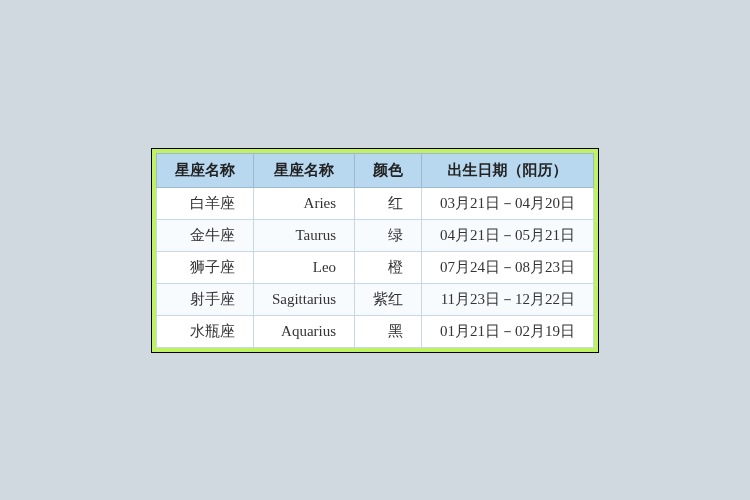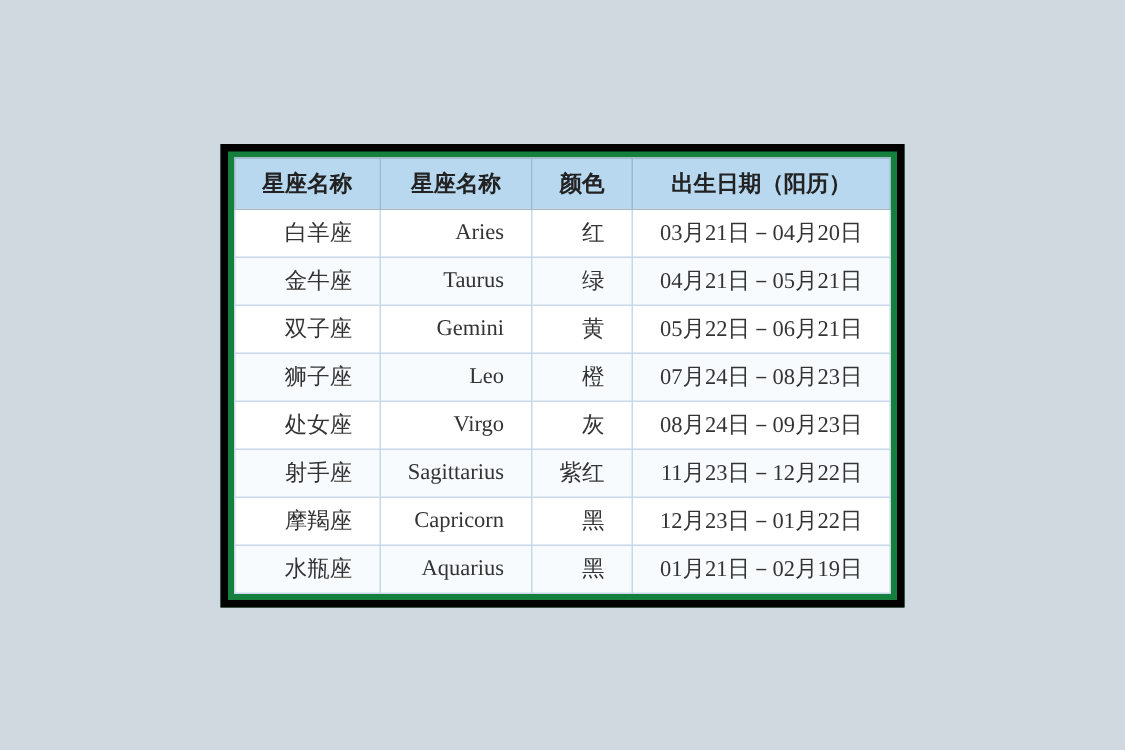--- a/index.html
+++ b/index.html
@@ -10,22 +10,22 @@
     body {
       width: 750px;
       height: 500px;
       background-color: #d0d8e0;
       display: flex;
       align-items: center;
       justify-content: center;
       font-family: "SimSun", "宋体", serif;
     }
     .table-container {
-      background-color: #15803d;
-      border: 5px solid #000000;
+      background-color: #bef264;
+      border: 1px solid #000000;
       padding: 4px;
     }
     table {
       border-collapse: collapse;
       background-color: white;
     }
     th {
       background-color: #b8d8f0;
       color: #222;
       font-weight: bold;
@@ -68,48 +68,30 @@
           <td>红</td>
           <td>03月21日－04月20日</td>
         </tr>
         <tr>
           <td>金牛座</td>
           <td>Taurus</td>
           <td>绿</td>
           <td>04月21日－05月21日</td>
         </tr>
         <tr>
-          <td>双子座</td>
-          <td>Gemini</td>
-          <td>黄</td>
-          <td>05月22日－06月21日</td>
-        </tr>
-        <tr>
           <td>狮子座</td>
           <td>Leo</td>
           <td>橙</td>
           <td>07月24日－08月23日</td>
         </tr>
         <tr>
-          <td>处女座</td>
-          <td>Virgo</td>
-          <td>灰</td>
-          <td>08月24日－09月23日</td>
-        </tr>
-        <tr>
           <td>射手座</td>
           <td>Sagittarius</td>
           <td>紫红</td>
           <td>11月23日－12月22日</td>
-        </tr>
-        <tr>
-          <td>摩羯座</td>
-          <td>Capricorn</td>
-          <td>黑</td>
-          <td>12月23日－01月22日</td>
         </tr>
         <tr>
           <td>水瓶座</td>
           <td>Aquarius</td>
           <td>黑</td>
           <td>01月21日－02月19日</td>
         </tr>
       </tbody>
   </table>
 </div>

